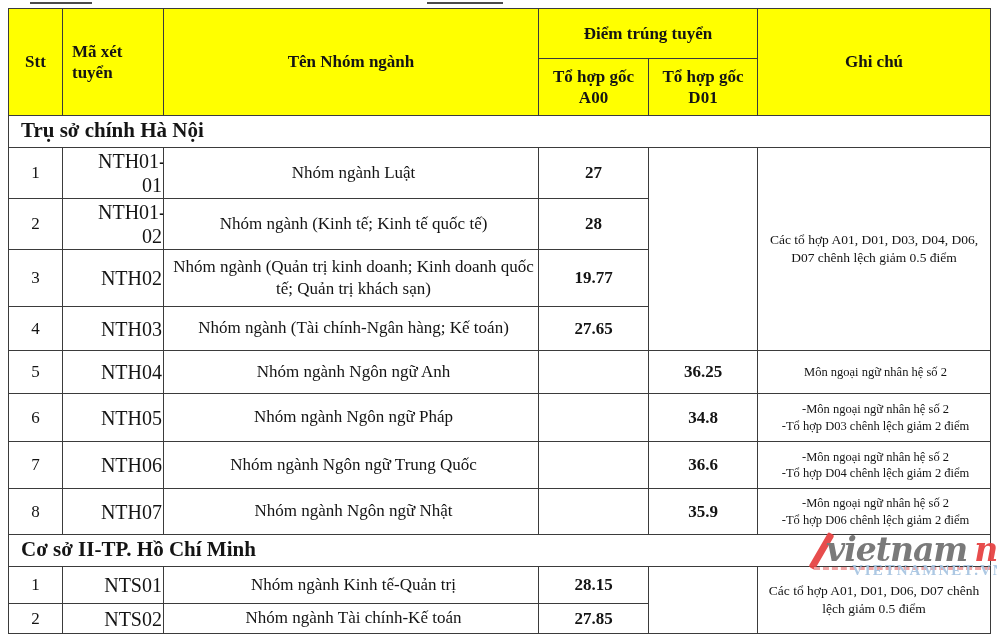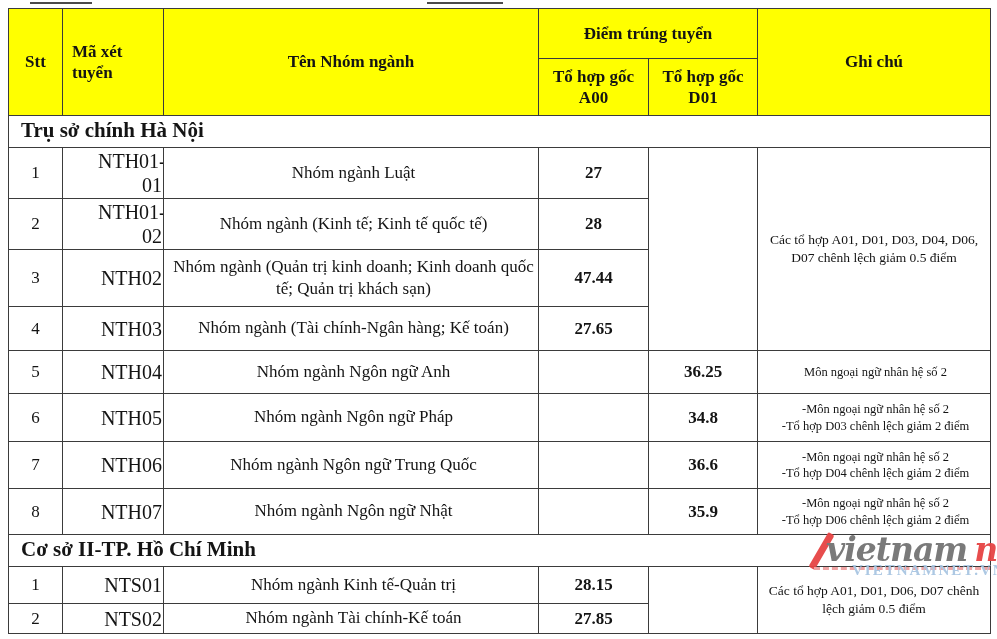--- a/index.html
+++ b/index.html
@@ -125,21 +125,21 @@
       <tr style="height:45px">
         <td class="cell-stt">2</td>
         <td class="cell-code"><span class="code-wrap">NTH01-02</span></td>
         <td class="cell-name">Nhóm ngành (Kinh tế; Kinh tế quốc tế)</td>
         <td class="cell-score">28</td>
       </tr>
       <tr style="height:57px">
         <td class="cell-stt">3</td>
         <td class="cell-code"><span class="code-wrap">NTH02</span></td>
         <td class="cell-name">Nhóm ngành (Quản trị kinh doanh; Kinh doanh quốc tế; Quản trị khách sạn)</td>
-        <td class="cell-score">47.44</td>
+        <td class="cell-score">19.77</td>
       </tr>
       <tr style="height:44px">
         <td class="cell-stt">4</td>
         <td class="cell-code"><span class="code-wrap">NTH03</span></td>
         <td class="cell-name">Nhóm ngành (Tài chính-Ngân hàng; Kế toán)</td>
         <td class="cell-score">27.65</td>
       </tr>
 
       <tr style="height:43px">
         <td class="cell-stt">5</td>

